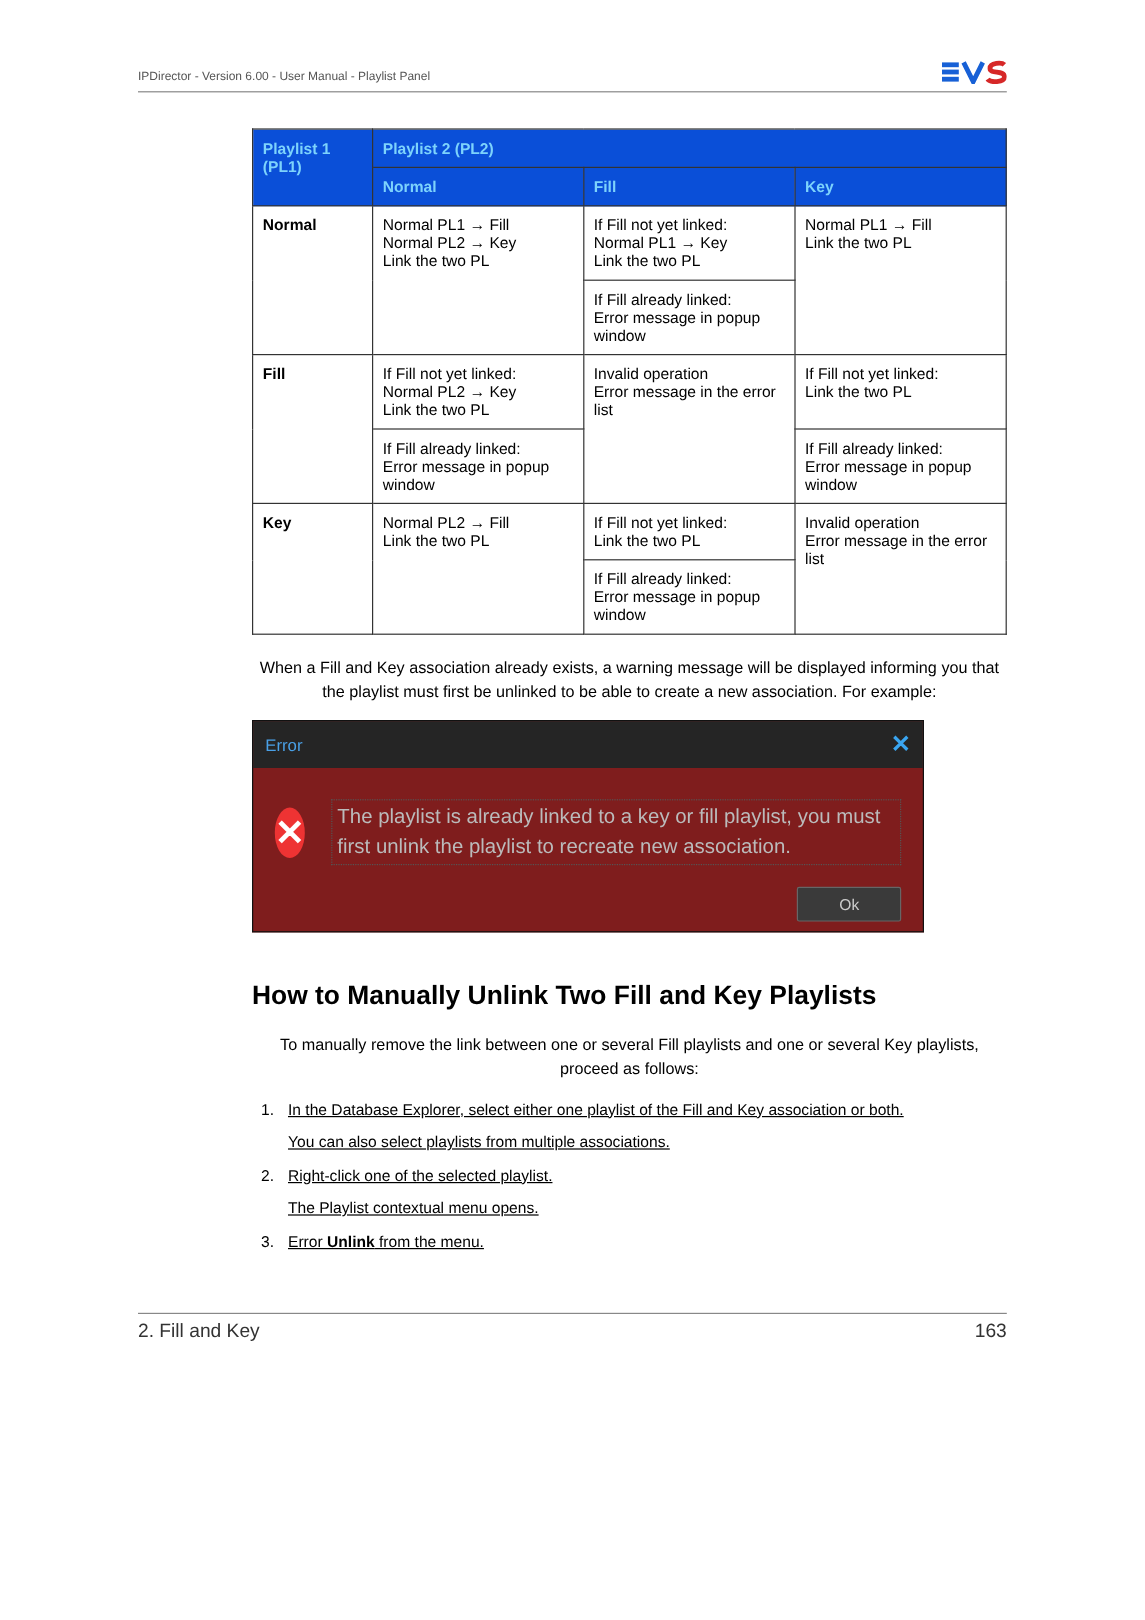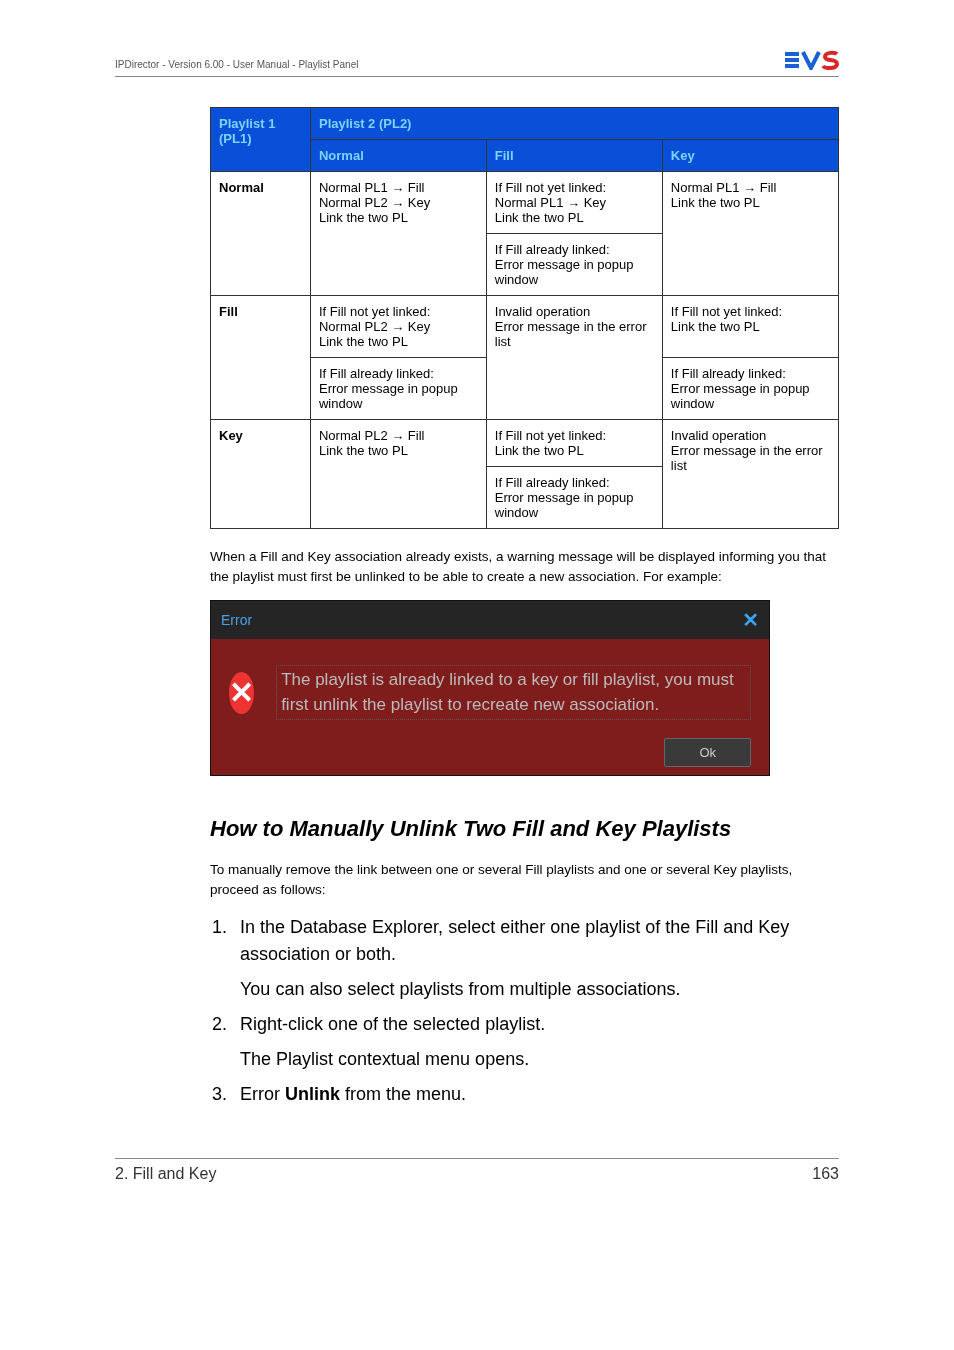--- a/index.html
+++ b/index.html
@@ -53,20 +53,21 @@
     font-weight: bold;
   }
   table.matrix .rowlabel {
     font-weight: bold;
     background: #fff;
   }
   .para {
     font-size: 13.5px;
     line-height: 1.45;
     margin-bottom: 14px;
+    text-align: center;
   }
   .dialog {
     width: 560px;
     background: #7f1d1d;
     border: 1px solid #111;
     margin-bottom: 40px;
   }
   .dialog-title {
     padding: 7px 10px;
     display: flex;
@@ -119,27 +120,27 @@
     border: 1px solid #666;
     color: #ccc;
     padding: 6px 34px;
     font-size: 13px;
     border-radius: 2px;
   }
   h2.section {
     font-size: 22px;
     font-weight: bold;
     margin-bottom: 18px;
-    font-style: italic;
   }
   ol.steps {
     list-style: decimal;
     padding-left: 22px;
-    font-size: 18px;
+    font-size: 13px;
     line-height: 1.5;
+    text-decoration: underline;
   }
   ol.steps li {
     padding-left: 8px;
     margin-bottom: 8px;
   }
   ol.steps li .subpara {
     margin-top: 8px;
   }
   .footer {
     display: flex;

